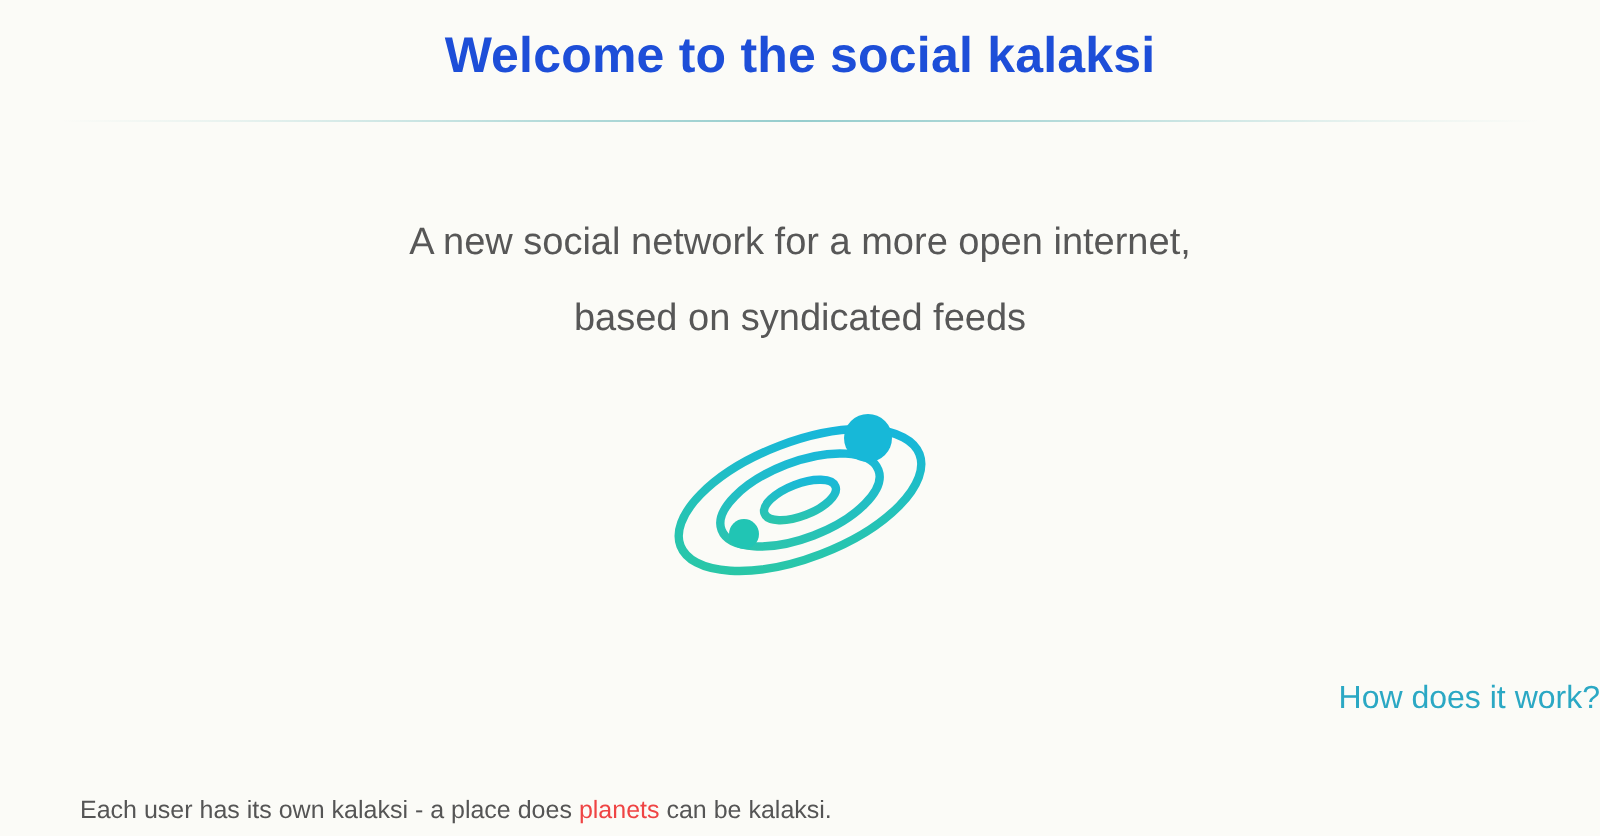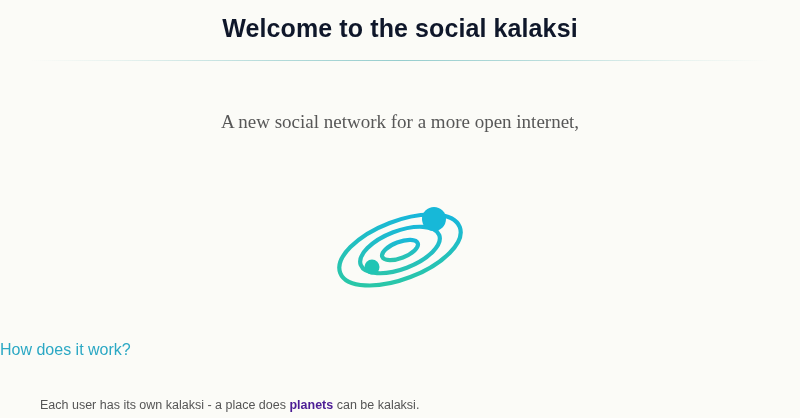--- a/index.html
+++ b/index.html
@@ -23,21 +23,21 @@
 
   
   .page-title {
     position: absolute;
     top: 12px;
     left: 0;
     width: 800px;
     text-align: center;
     font-size: 25px;
     font-weight: bold;
-    color: #0f172a;
+    color: #1d4ed8;
     letter-spacing: 0.1px;
     line-height: 32px;
     margin: 0;
   }
 
   
   .divider {
     position: absolute;
     top: 60px;
     left: 30px;
@@ -59,21 +59,20 @@
   .subtitle {
     position: absolute;
     top: 103px;
     left: 0;
     width: 800px;
     text-align: center;
     font-size: 19px;
     color: #575757;
     line-height: 38px;
     margin: 0;
-    font-family: Liberation Serif, serif;
   }
   .subtitle-line { display: block; }
 
   
   .logo-wrap {
     position: absolute;
     top: 198px;
     left: 0;
     width: 800px;
     height: 104px;
@@ -82,54 +81,55 @@
     justify-content: center;
   }
   .logo-svg { display: block; }
 
   
   .howto-wrap {
     position: absolute;
     top: 341px;
     left: 0;
     width: 800px;
-    text-align: left;
+    text-align: right;
   }
   .howto-link {
     font-size: 16px;
     color: #2ba8c4;
     text-decoration: none;
     cursor: pointer;
   }
 
   
   .blurb {
     position: absolute;
     top: 396px;
     left: 40px;
     width: 720px;
     font-size: 12.5px;
     color: #555555;
     line-height: 18px;
     margin: 0;
     white-space: nowrap;
   }
-  .blurb b { font-weight: bold; color: #4c1d95; }
+  .blurb b { font-weight: normal; color: #ef4444; }
 </style>
 </head>
 <body>
 
 <div class="page">
 
   <h1 class="page-title">Welcome to the social kalaksi</h1>
 
   <hr class="divider">
 
   <p class="subtitle">
     <span class="subtitle-line">A new social network for a more open internet,</span>
+    <span class="subtitle-line">based on syndicated feeds</span>
   </p>
 
   <div class="logo-wrap">
     <svg class="logo-svg" width="150" height="104" viewBox="0 0 150 104">
       <defs>
         <linearGradient id="galaxyGrad" x1="0" y1="1" x2="1" y2="0">
           <stop offset="0%" stop-color="#2bc9a0"></stop>
           <stop offset="45%" stop-color="#25c2b8"></stop>
           <stop offset="100%" stop-color="#12b2e8"></stop>
         </linearGradient>

